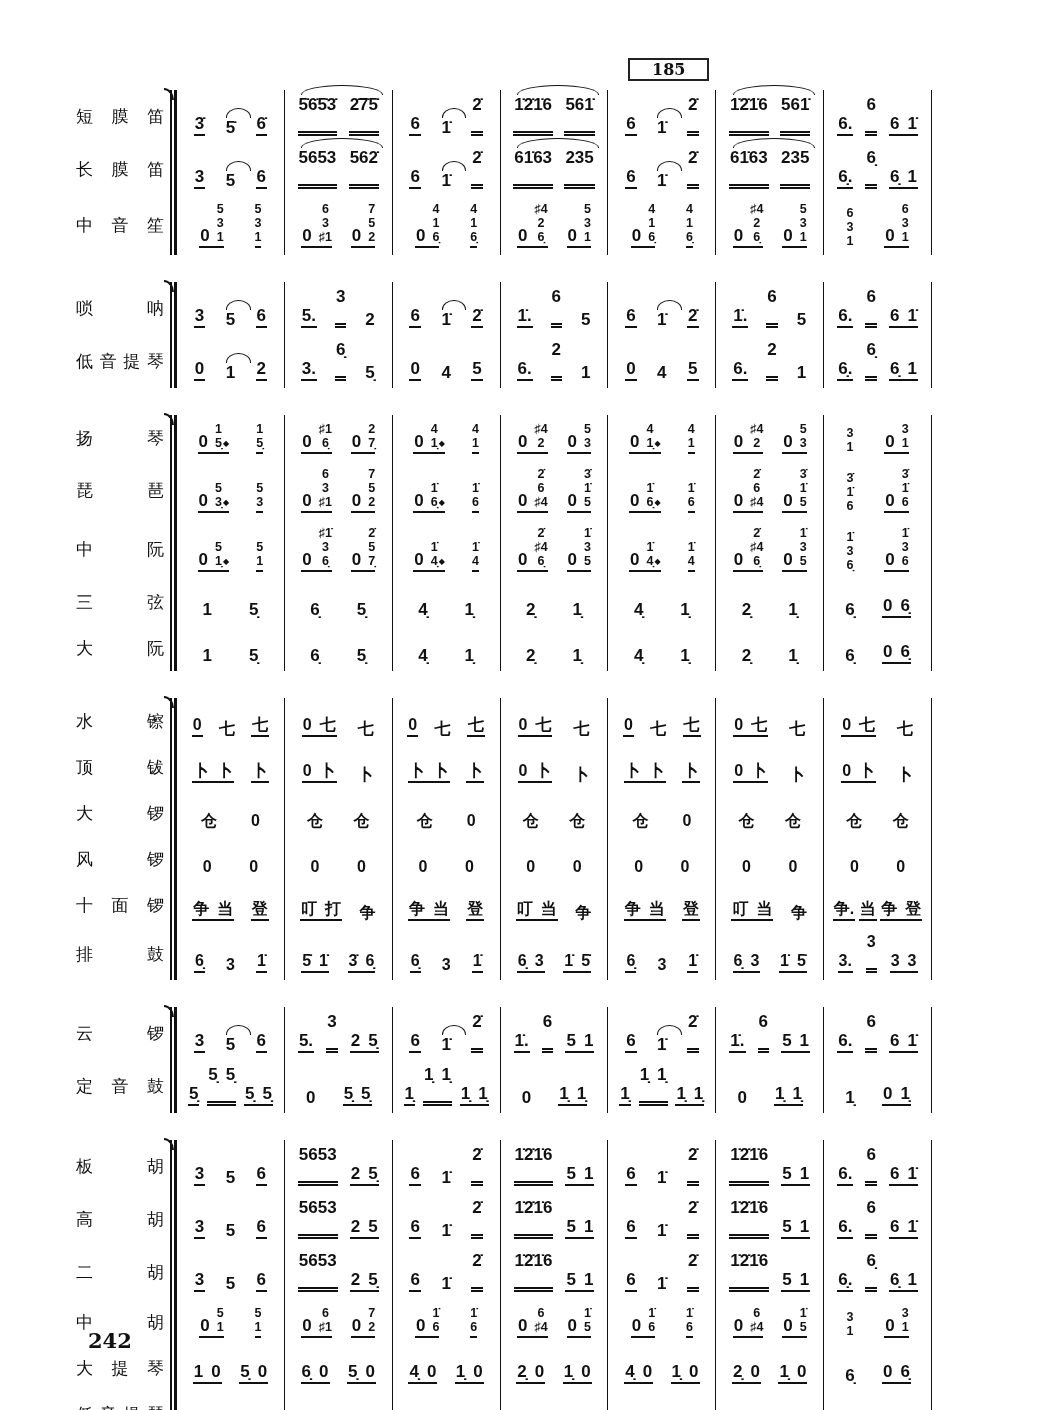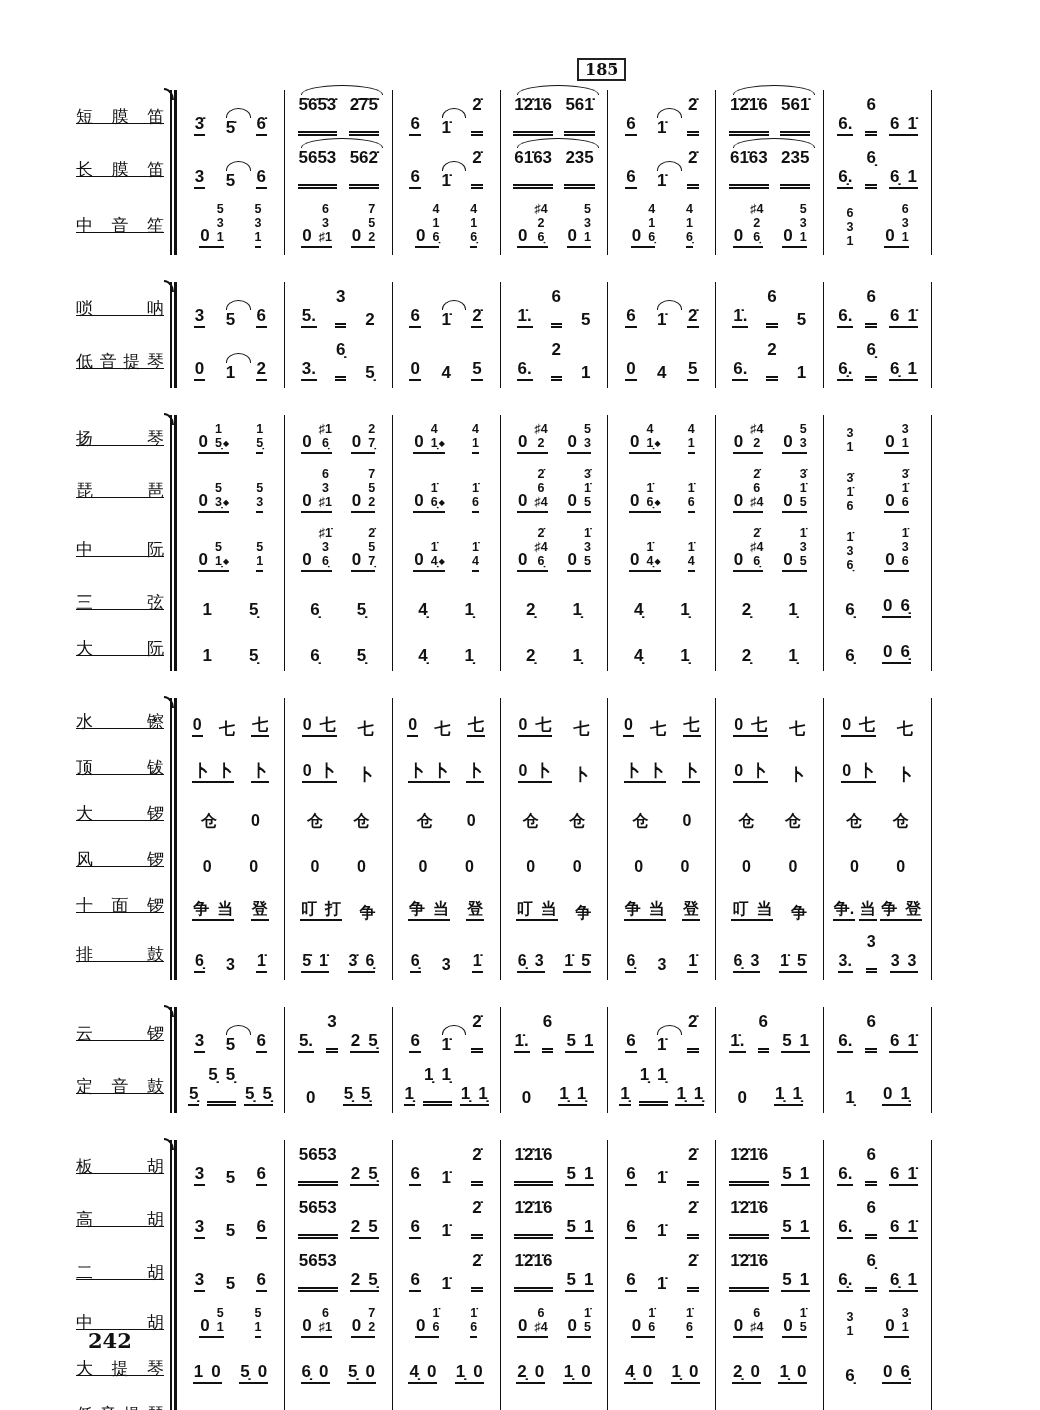--- a/index.html
+++ b/index.html
@@ -1,23 +1,23 @@
 <!DOCTYPE html>
 <html><head>
 <meta charset="utf-8">
 <style>
   html,body{margin:0;padding:0;background:#ffffff;}
   body{width:1040px;height:1410px;position:relative;font-family:"Liberation Sans","DejaVu Sans",sans-serif;color:#111;}
   #page{position:absolute;inset:0;background:#fff;}
-  #rehearsal{position:absolute;left:577px;top:58px;border:2px solid #222;padding:0px 6px;font:600 16px "DejaVu Serif",serif;}
+  #rehearsal{position:absolute;left:628px;top:58px;border:2px solid #222;padding:0px 22px;font:600 16px "DejaVu Serif",serif;}
   #pagenum{position:absolute;left:88px;top:1328px;font:700 21px "DejaVu Serif",serif;}
   #score{position:absolute;left:76px;top:90px;width:856px;}
   .group{margin-bottom:27px;}
   .row{display:flex;align-items:stretch;}
-  .label{width:88px;padding-right:10px;display:flex;align-items:center;font-size:17px;letter-spacing:0;text-decoration:underline;}
+  .label{width:88px;padding-right:10px;display:flex;align-items:center;font-size:17px;letter-spacing:0;}
   .label span{width:100%;text-align:justify;text-align-last:justify;}
   .mwrap{flex:1;display:grid;grid-template-columns:repeat(7,1fr);position:relative;border-left:3px solid #111;}
   .mwrap::before{content:"";position:absolute;left:-7px;top:0;bottom:0;width:1.5px;background:#111;}
   .group .row:first-child .mwrap::after{content:"";position:absolute;left:-13px;top:-2px;width:8px;height:10px;border-top:2.5px solid #111;border-right:2.5px solid #111;border-radius:0 100% 0 0;}
   .measure{border-right:1.6px solid #111;display:flex;align-items:flex-end;justify-content:space-around;padding:6px 7px 7px 7px;min-height:33px;position:relative;}
   .tk{font-weight:700;font-size:17px;line-height:1;padding:0 1px;white-space:nowrap;}
   .stack{display:inline-flex;flex-direction:column;align-items:center;font-weight:700;font-size:12.5px;line-height:1.12;}
   .stack span{display:block;}
   .tkgrp{display:inline-flex;align-items:flex-end;gap:6px;}
   .mw{display:inline-flex;align-items:flex-end;}

